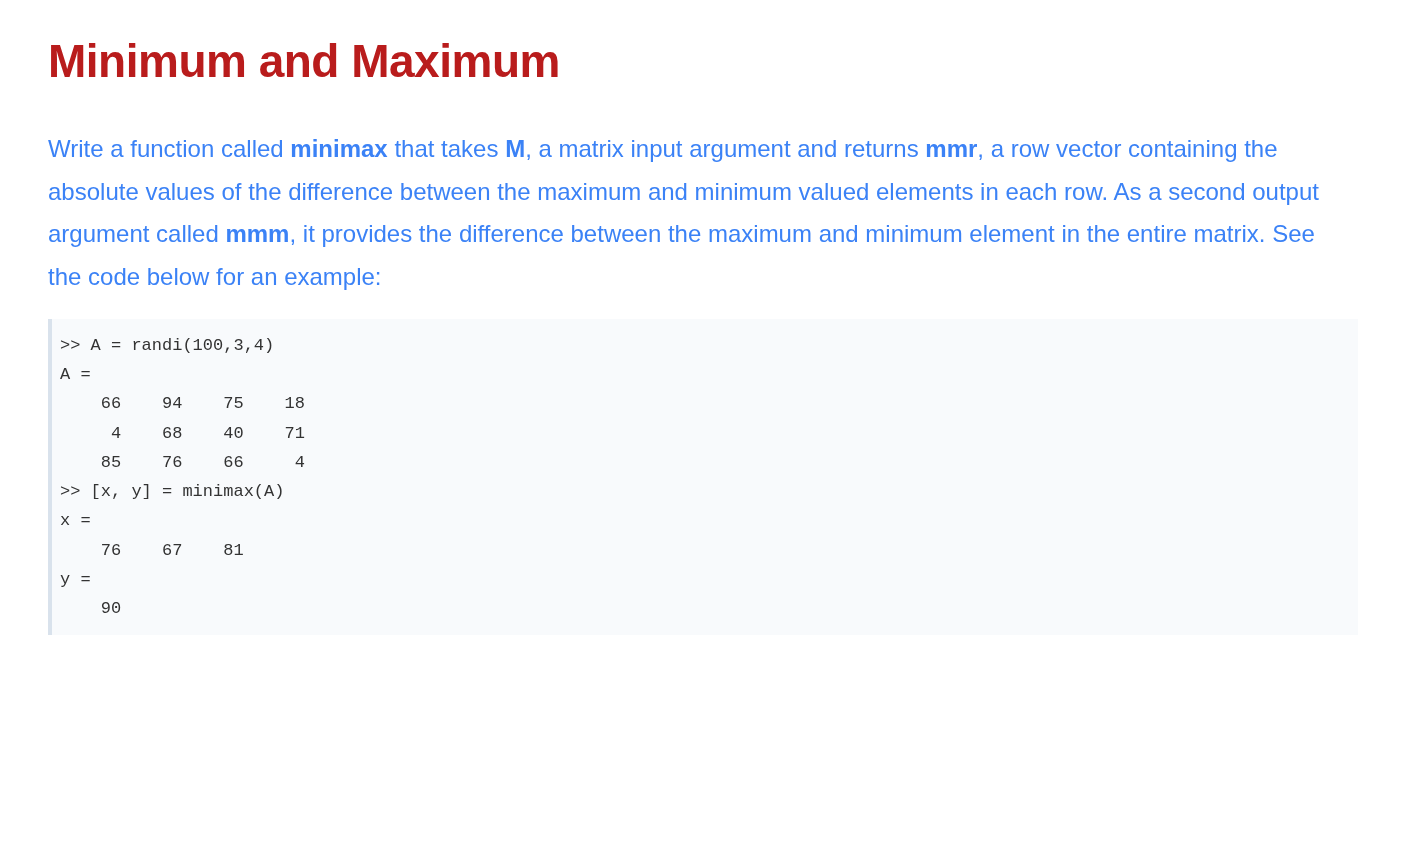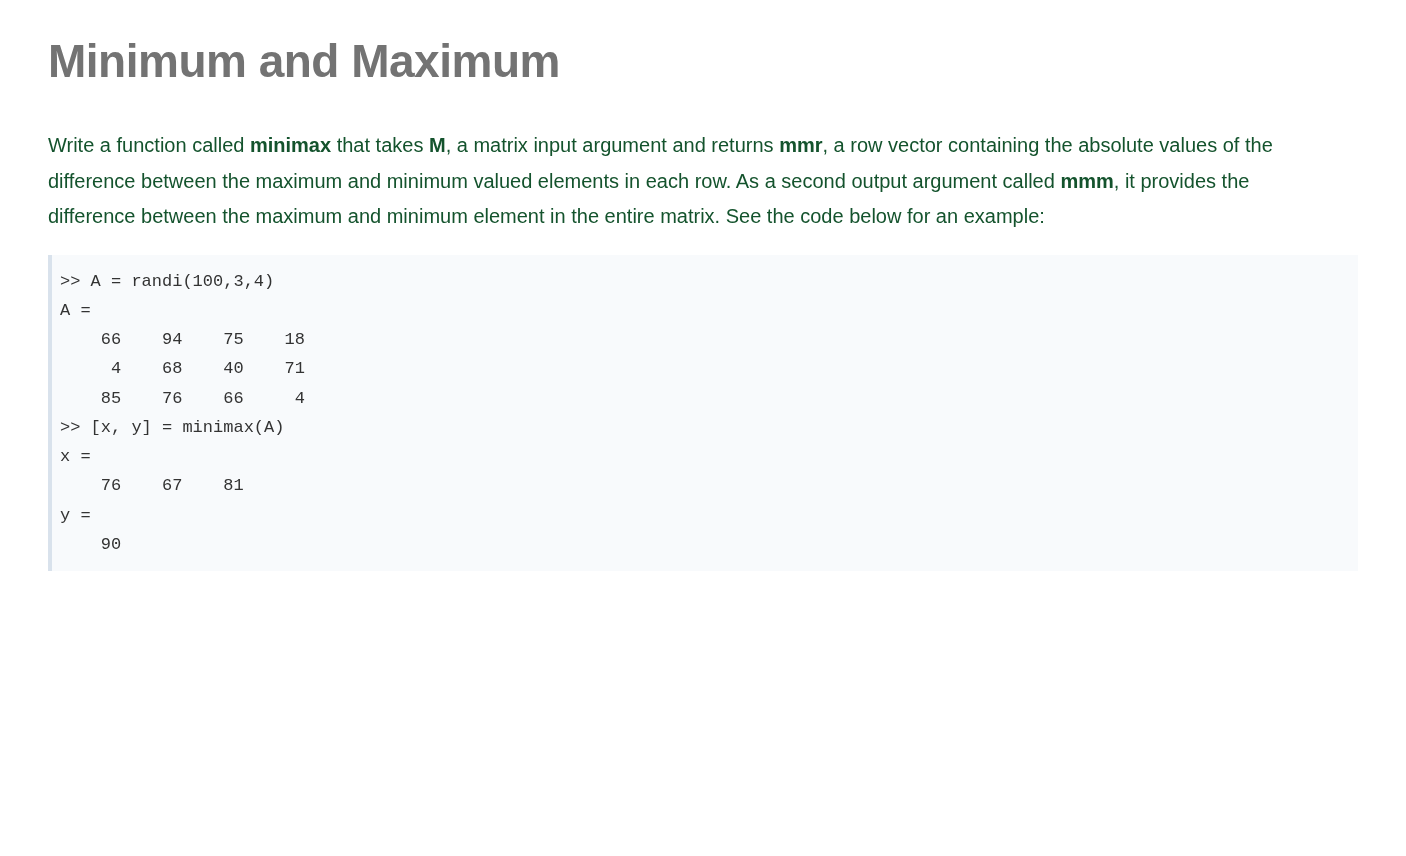--- a/index.html
+++ b/index.html
@@ -12,27 +12,27 @@
   }
   .page {
     width: 1406px;
     box-sizing: border-box;
     padding: 34px 48px 48px 48px;
   }
   h1 {
     font-size: 46px;
     font-weight: 700;
     margin: 0 0 40px 0;
-    color: #737373;
+    color: #b91c1c;
     letter-spacing: -0.5px;
   }
   .prose {
-    font-size: 20px;
+    font-size: 24px;
     line-height: 1.78;
-    color: #14532d;
+    color: #3b82f6;
     margin: 0 18px 20px 0;
     max-width: 100%;
   }
   .prose b {
     font-weight: 700;
   }
   pre.code {
     font-family: Menlo, Monaco, "Courier New", monospace;
     font-size: 17px;
     line-height: 1.72;

